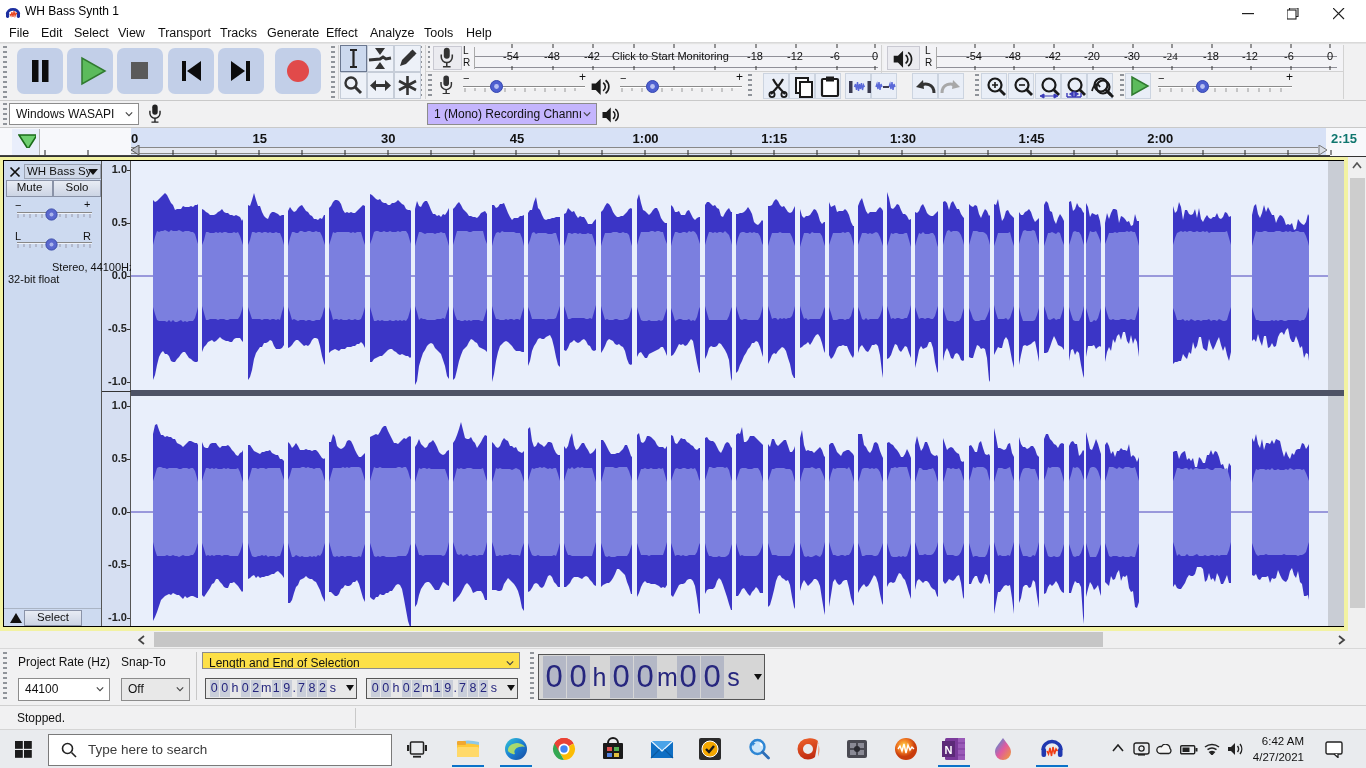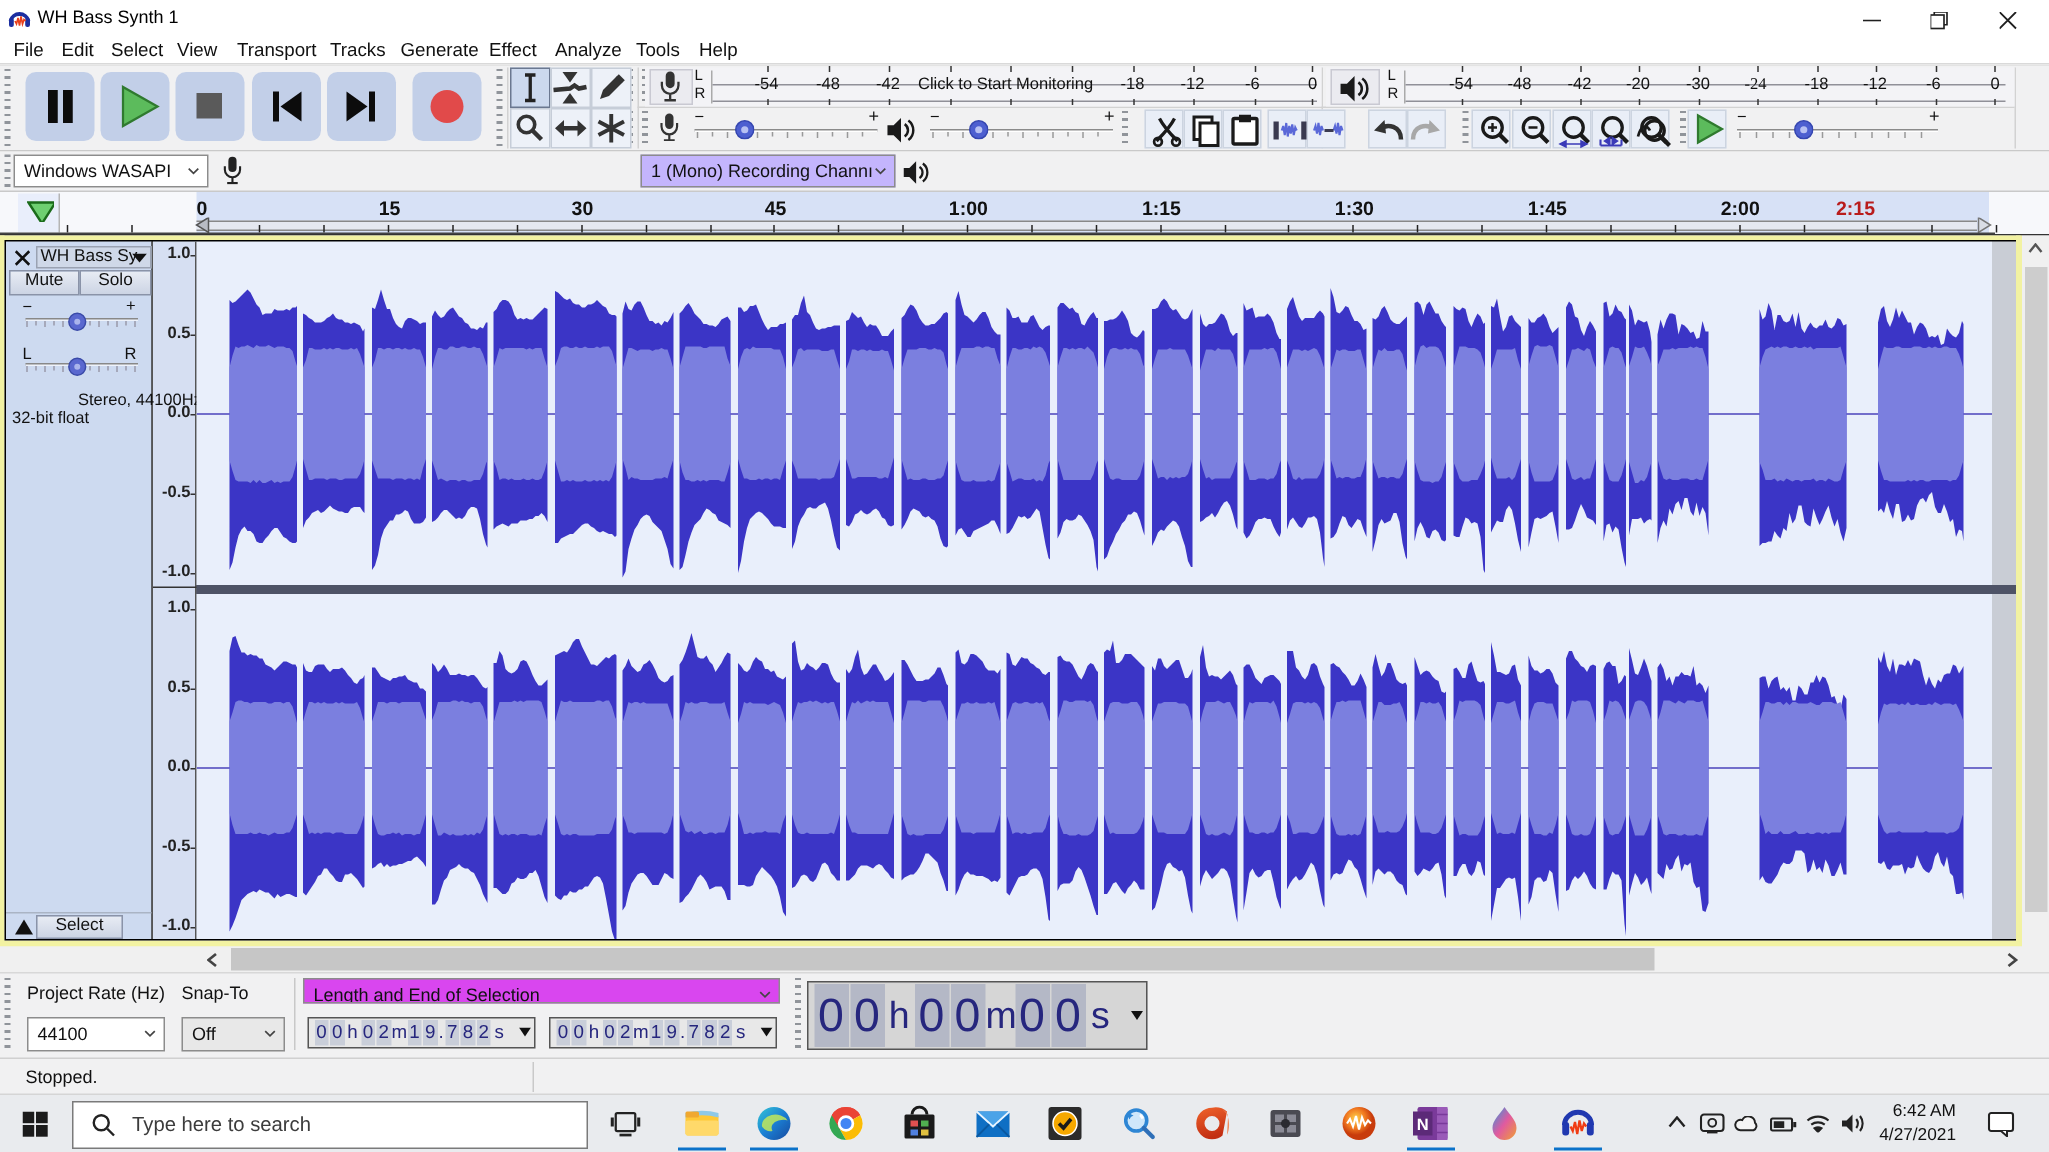--- a/index.html
+++ b/index.html
@@ -393,21 +393,21 @@
     </svg>
 <div class="tx" style="left:131px;top:131px;font-size:13px;color:#111;"><b>0</b></div>
 <div class="tx" style="left:259.7px;top:131px;font-size:13px;color:#111;transform:translateX(-50%)"><b>15</b></div>
 <div class="tx" style="left:388.3px;top:131px;font-size:13px;color:#111;transform:translateX(-50%)"><b>30</b></div>
 <div class="tx" style="left:517px;top:131px;font-size:13px;color:#111;transform:translateX(-50%)"><b>45</b></div>
 <div class="tx" style="left:645.6px;top:131px;font-size:13px;color:#111;transform:translateX(-50%)"><b>1:00</b></div>
 <div class="tx" style="left:774.3px;top:131px;font-size:13px;color:#111;transform:translateX(-50%)"><b>1:15</b></div>
 <div class="tx" style="left:902.9px;top:131px;font-size:13px;color:#111;transform:translateX(-50%)"><b>1:30</b></div>
 <div class="tx" style="left:1031.6px;top:131px;font-size:13px;color:#111;transform:translateX(-50%)"><b>1:45</b></div>
 <div class="tx" style="left:1160.2px;top:131px;font-size:13px;color:#111;transform:translateX(-50%)"><b>2:00</b></div>
-<div class="tx" style="left:1237px;top:131px;font-size:13px;color:#b91c1c;transform:translateX(-50%)"><b>2:15</b></div>
+<div class="tx" style="left:1344px;top:131px;font-size:13px;color:#0f766e;transform:translateX(-50%)"><b>2:15</b></div>
 <svg class="abs" style="left:0px;top:150px;" width="1366" height="6">
       <line x1="45" y1="0" x2="45" y2="5" stroke="#222"></line>
       <line x1="88" y1="0" x2="88" y2="5" stroke="#222"></line>
       <line x1="173" y1="0" x2="173" y2="5" stroke="#222"></line>
       <line x1="216" y1="0" x2="216" y2="5" stroke="#222"></line>
       <line x1="259" y1="0" x2="259" y2="5" stroke="#222"></line>
       <line x1="302" y1="0" x2="302" y2="5" stroke="#222"></line>
       <line x1="345" y1="0" x2="345" y2="5" stroke="#222"></line>
       <line x1="388" y1="0" x2="388" y2="5" stroke="#222"></line>
       <line x1="431" y1="0" x2="431" y2="5" stroke="#222"></line>
@@ -708,21 +708,21 @@
       <svg class="chev" viewBox="0 0 10 10">
         <path d="M1 3 L5 7 L9 3" stroke="#444" stroke-width="1.4" fill="none"></path>
       </svg>
     </div>
 <div class="combo" style="left:121px;top:678px;width:69px;height:23px;background:#e8e8e8">
       <span class="cl" style="font-size:12px">Off</span>
       <svg class="chev" viewBox="0 0 10 10">
         <path d="M1 3 L5 7 L9 3" stroke="#444" stroke-width="1.4" fill="none"></path>
       </svg>
     </div>
-<div class="combo" style="left:202px;top:652px;width:318px;height:17px;background:#d946ef">
+<div class="combo" style="left:202px;top:652px;width:318px;height:17px;background:#fde047">
       <span class="cl" style="font-size:12px">Length and End of Selection</span>
       <svg class="chev" viewBox="0 0 10 10">
         <path d="M1 3 L5 7 L9 3" stroke="#444" stroke-width="1.4" fill="none"></path>
       </svg>
     </div>
 <div class="abs" style="left:205px;top:678px;width:152px;height:21px;background:#e8e8e8;border:1px solid #555;display:flex;align-items:center;padding-left:3px">
       <span style="display:inline-block;width:9.5px;background:#c9ced9;color:#26267e;font-size:12.5px;text-align:center;margin:0 0.5px;line-height:17px">0</span>
       <span style="display:inline-block;width:9.5px;background:#c9ced9;color:#26267e;font-size:12.5px;text-align:center;margin:0 0.5px;line-height:17px">0</span>
       <span style="display:inline-block;width:10px;color:#26267e;font-size:12.5px;text-align:center;line-height:17px">h</span>
       <span style="display:inline-block;width:9.5px;background:#c9ced9;color:#26267e;font-size:12.5px;text-align:center;margin:0 0.5px;line-height:17px">0</span>

